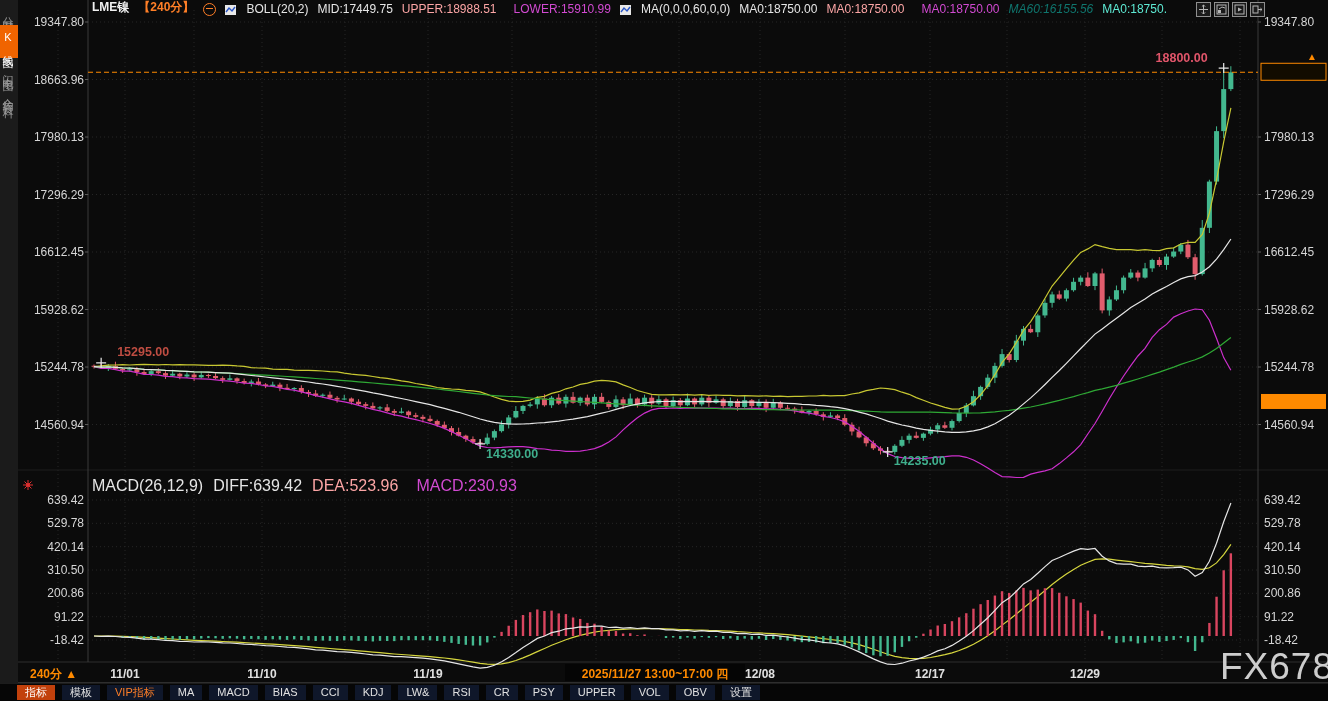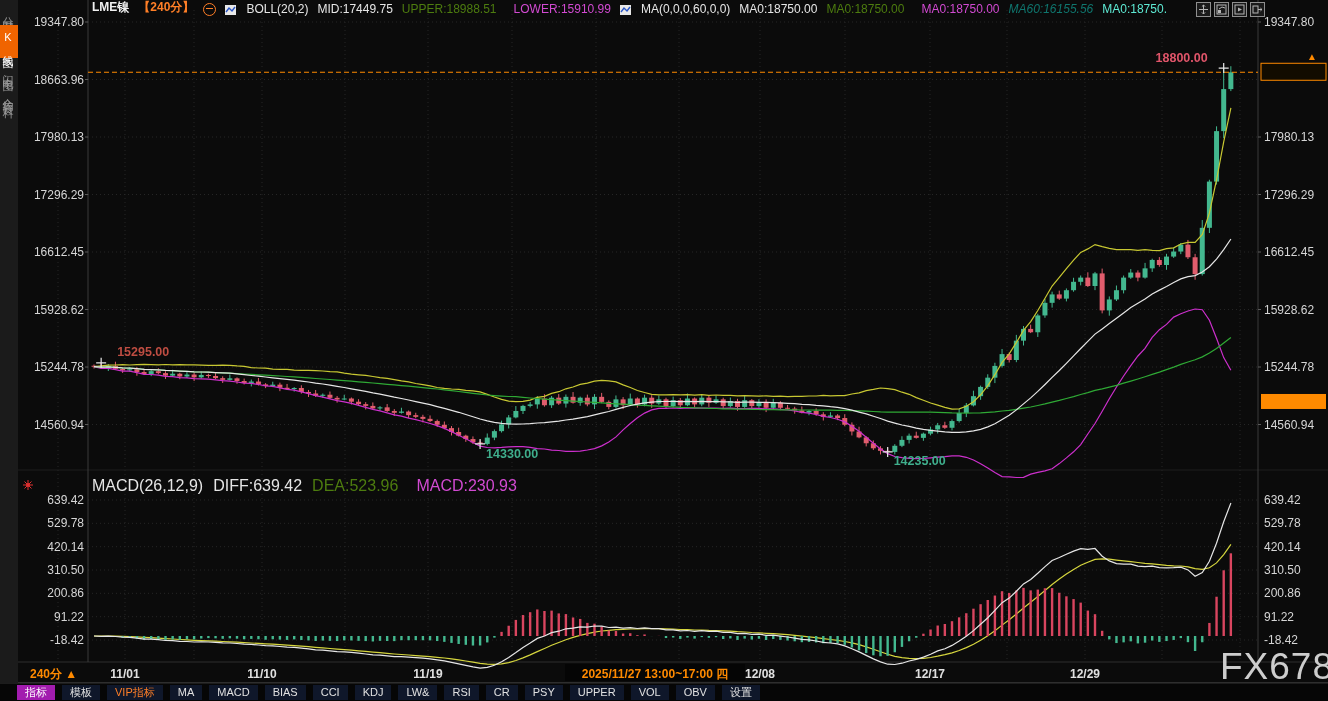--- a/index.html
+++ b/index.html
@@ -10,21 +10,21 @@
   
   .sidebar{position:absolute;left:0;top:0;width:18px;height:684px;background:#1b1b1b;
            display:flex;flex-direction:column;align-items:center;z-index:6;}
   .side-item{writing-mode:vertical-lr;text-orientation:upright;color:#9a9a9a;font-size:11px;
              letter-spacing:3px;padding:6px 0;margin-top:2px;width:18px;text-align:center;cursor:pointer;}
   .side-item.active{background:#f06400;color:#ffffff;}
 
   
   .hdr{position:absolute;left:92px;top:1px;height:15px;display:flex;align-items:flex-end;gap:9px;
        font-size:12px;white-space:nowrap;z-index:7;color:#d8d8d8;}
-  .c-white{color:#e6e6e6;} .c-orange{color:#ff7f27;font-weight:bold;} .c-yellow{color:#4d7c0f;}
+  .c-white{color:#e6e6e6;} .c-orange{color:#ff7f27;font-weight:bold;} .c-yellow{color:#fca5a5;}
   .c-magenta{color:#d24ad2;margin-left:8px;} .c-green{color:#0f766e;font-style:italic;} .c-gray{color:#5eead4;}
   .sym{font-weight:bold;color:#f0f0f0;}
   .mini-ic{display:inline-block;width:12px;height:11px;}
   .collapse{display:inline-block;width:11px;height:11px;border:1px solid #ff7f27;border-radius:50%;
             position:relative;}
   .collapse:after{content:"";position:absolute;left:2px;right:2px;top:4px;height:1px;background:#ff7f27;}
 
   .hdr-icons{position:absolute;left:1196px;top:2px;display:flex;gap:3px;z-index:7;}
   .hic{width:13px;height:13px;border:1px solid #8f8f8f;background:#1a1a1a;display:flex;
        align-items:center;justify-content:center;cursor:pointer;}
@@ -39,21 +39,21 @@
   
   .wm{position:absolute;left:1188px;top:646px;font-size:37px;color:#cdcdcd;z-index:8;
       letter-spacing:1px;font-weight:400;margin-left:32px;}
 
   
   .toolbar{position:absolute;left:0;bottom:0;width:1328px;height:18px;background:#060606;
            display:flex;align-items:center;gap:7px;padding-left:17px;box-sizing:border-box;z-index:9;
            border-top:1px solid #1c1c1c;}
   .tbtn{font-size:11px;line-height:15px;height:15px;padding:0 8px;background:#0f172a;color:#e0e0e0;
         cursor:pointer;white-space:nowrap;}
-  .tbtn.active{background:#a21caf;color:#fff;}
+  .tbtn.active{background:#c2410c;color:#fff;}
   .tbtn.vip{color:#ff7f27;}
 </style>
 </head>
 <body>
 
 <div class="app">
 
   <svg id="chart-svg" width="1328" height="683" style="position:absolute;left:0;top:0;">
       <g>
         <line x1="58" x2="58" y1="10" y2="660" stroke="#262626" stroke-dasharray="1 3"></line>

